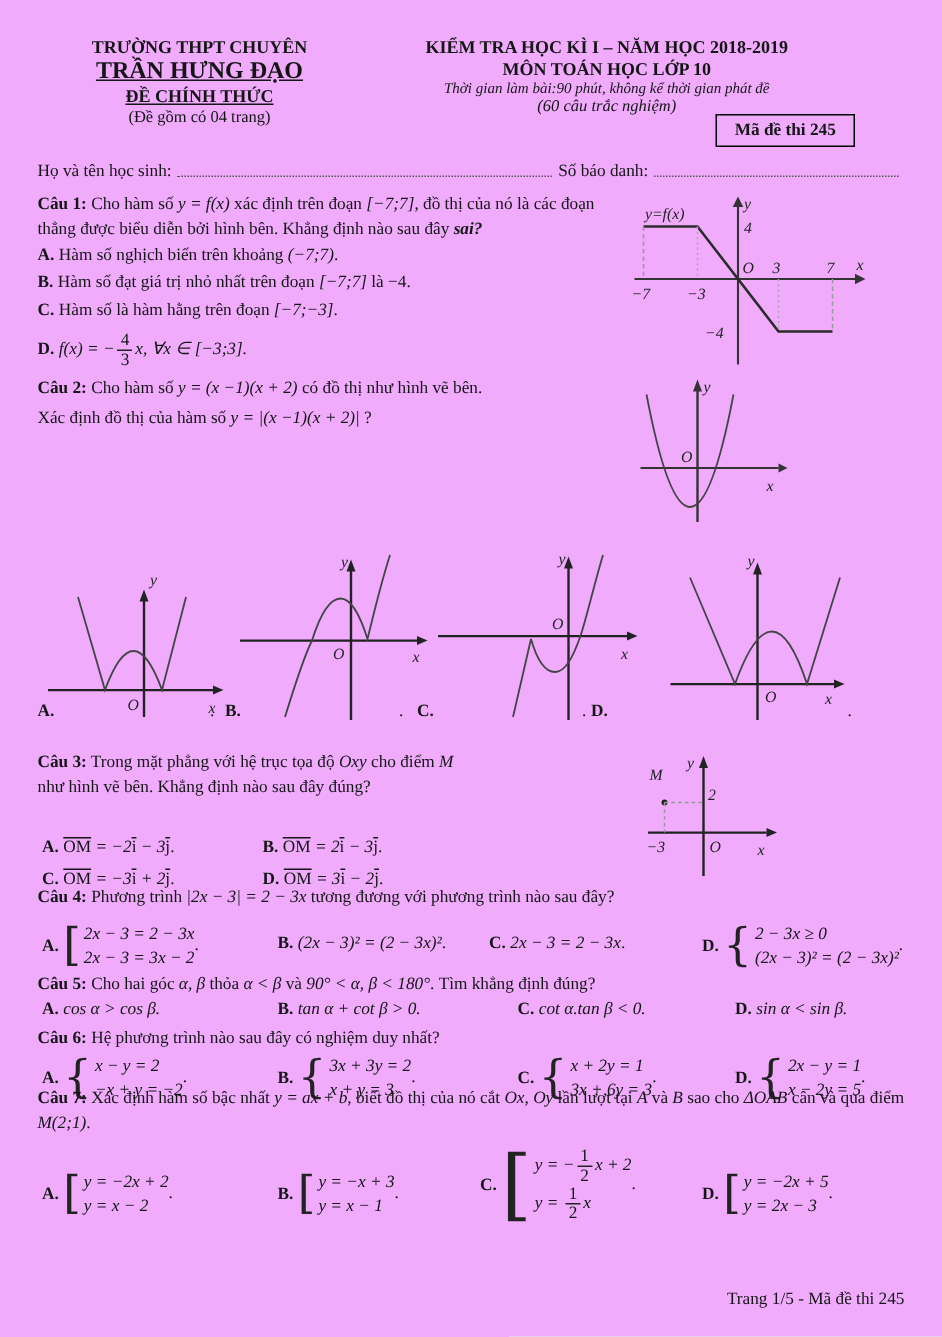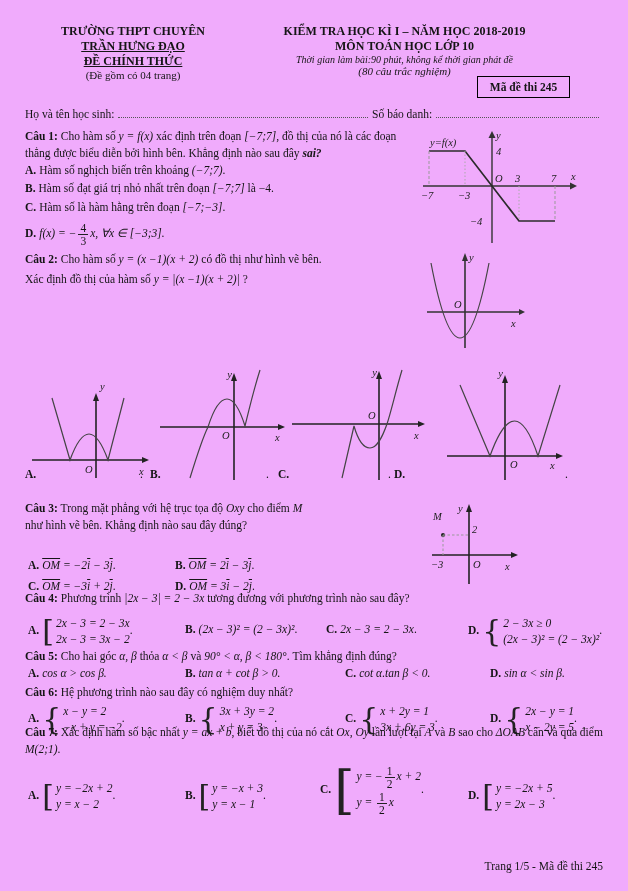--- a/index.html
+++ b/index.html
@@ -4,21 +4,21 @@
 <style>
   html,body{margin:0;padding:0;background:#e8e8e8}
   .page{position:relative;width:628px;height:891px;background:#f0abfc;margin:0 auto;
         font-family:"Liberation Serif",serif;font-size:11.5px;color:#151515;overflow:hidden}
   .abs{position:absolute}
   .b{font-weight:bold}
   .i{font-style:italic}
   .u{text-decoration:underline}
   .center{text-align:center}
   .math{font-style:italic}
-  .ovl{font-style:italic;text-decoration:overline}
+  .ovl{text-decoration:overline}
   .ln-17{line-height:17px}
   .opt-letter{font-weight:bold;padding-right:3px}
   .frac{display:inline-block;vertical-align:middle;text-align:center;line-height:1.05;margin:0 2px}
   .frac .num{display:block;border-bottom:1px solid #222;padding:0 2px}
   .frac .den{display:block}
   .sys{display:inline-flex;align-items:center;vertical-align:middle}
   .brk{font-family:"DejaVu Serif",serif;font-weight:400;line-height:1;margin-right:2px;color:#222}
   .brk2{font-size:30px}
   .brk3{font-size:52px}
   .lines .ln{display:block;line-height:16px;white-space:nowrap}
@@ -28,30 +28,30 @@
   svg text{font-family:"Liberation Serif",serif;font-size:10.5px;font-style:italic;fill:#222}
   .nowrap{white-space:nowrap}
 </style>
 </head>
 <body>
 
 <div class="page">
 
   <div class="abs center" style="left:38px;top:24px;width:190px">
     <div class="b" style="font-size:12px">TRƯỜNG THPT CHUYÊN</div>
-    <div class="b u" style="font-size:12px">TRẦN HƯNG ĐẠO</div>
+    <div class="b u" style="font-size:16px">TRẦN HƯNG ĐẠO</div>
     <div class="b u" style="font-size:12px">ĐỀ CHÍNH THỨC</div>
     <div style="font-size:11px">(Đề gồm có 04 trang)</div>
   </div>
 
   <div class="abs center" style="left:232px;top:24px;width:345px">
     <div class="b" style="font-size:12px">KIỂM TRA HỌC KÌ I – NĂM HỌC 2018-2019</div>
     <div class="b" style="font-size:12px">MÔN TOÁN HỌC LỚP 10</div>
     <div class="i" style="font-size:10px">Thời gian làm bài:90 phút, không kể thời gian phát đề</div>
-    <div class="i" style="font-size:11px">(80 câu trắc nghiệm)</div>
+    <div class="i" style="font-size:11px">(60 câu trắc nghiệm)</div>
   </div>
 
   <div class="abs codebox" style="left:477px;top:76px;width:91px;height:20px;line-height:20px;font-size:11.5px">Mã đề thi 245</div>
 
   <div class="abs" style="left:25px;top:106px;width:578px;display:flex;align-items:flex-end">
     <span>Họ và tên học sinh:</span>
     <span class="leader" style="flex-grow:2.3"></span>
     <span>Số báo danh:</span>
     <span class="leader" style="flex-grow:1.5"></span>
   </div>

